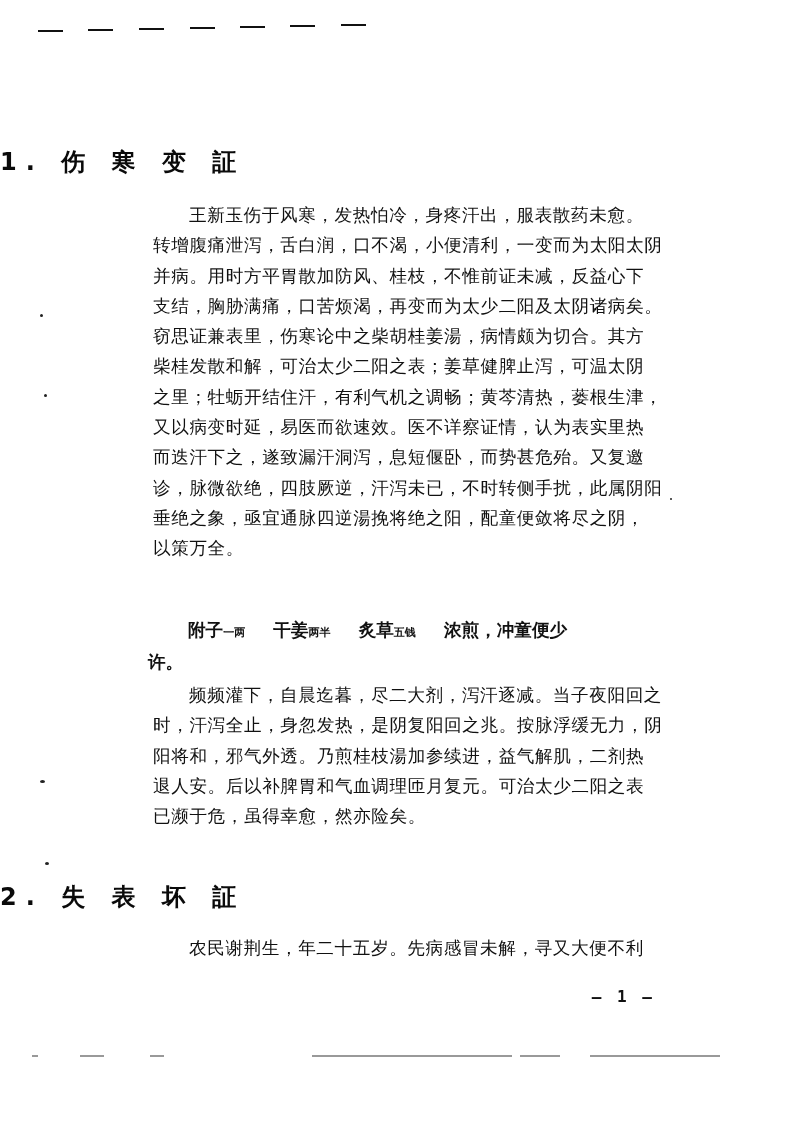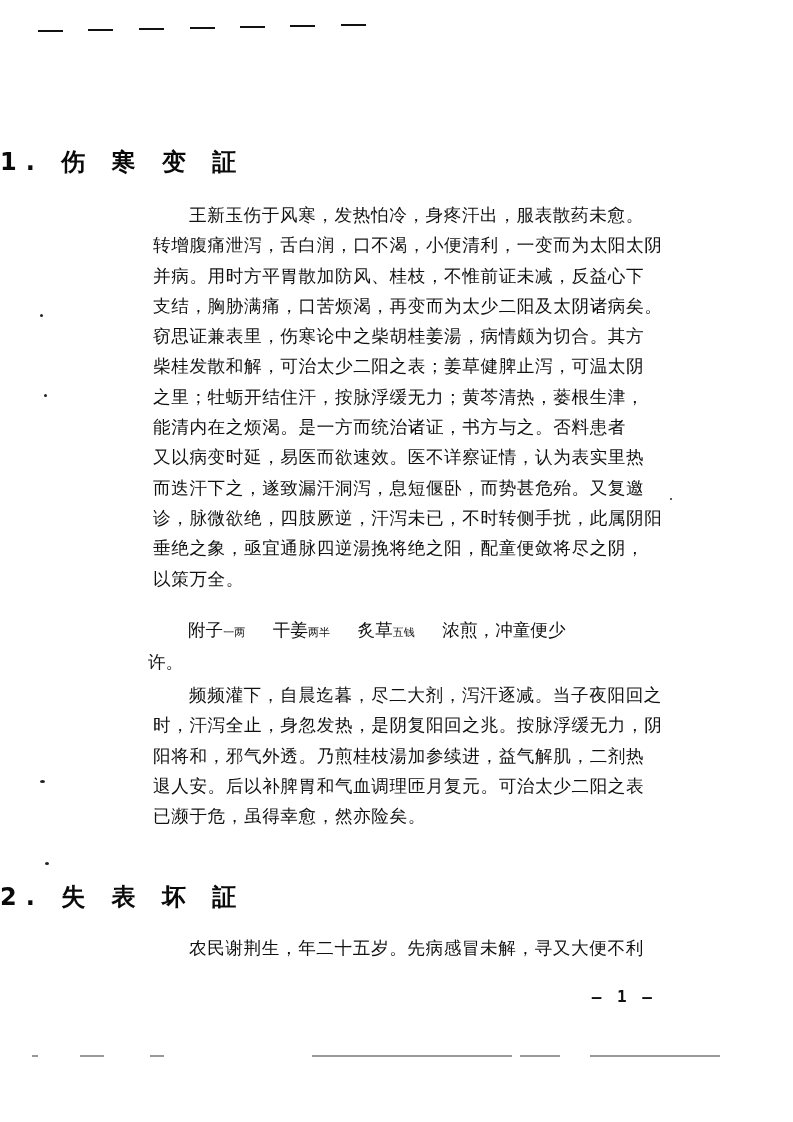--- a/index.html
+++ b/index.html
@@ -7,21 +7,21 @@
          font-family: "DejaVu Serif", "Liberation Serif", serif; color: #111; }
   .top-dashes { position: absolute; top: 22px; left: 38px; width: 330px; height: 12px; }
   .top-dash { position: absolute; height: 2px; width: 25px; background: #111; }
   .heading { position: absolute; left: 0; width: 793px; text-align: left;
              font-family: "DejaVu Sans", "Liberation Sans", sans-serif; font-weight: bold;
              font-size: 24px; letter-spacing: 9px; color: #0a0a0a; }
   .para { position: absolute; left: 105px; width: 570px; font-size: 17.6px; line-height: 30.3px;
           letter-spacing: 0.6px; text-align: justify; }
   .line { display: block; white-space: nowrap; margin-left: 48px; }
   .indent { padding-left: 36px; }
-  .rx { position: absolute; left: 188px; font-size: 17.6px; white-space: nowrap; }
+  .rx { position: absolute; left: 188px; font-size: 17.6px; white-space: nowrap; font-weight: bold; }
   .rx .amt { font-size: 11px; margin-right: 22px; }
   .page-num { position: absolute; top: 987px; right: 138px; font-family: "DejaVu Sans Mono", monospace;
               font-weight: bold; font-size: 16px; letter-spacing: 3px; }
   .speck { position: absolute; background: #222; border-radius: 50%; }
   .bottom-noise { position: absolute; top: 1055px; height: 2px; background: #999; }
 </style>
 </head>
 <body>
 
 <div class="top-dashes">
@@ -36,22 +36,21 @@
 
 <div class="heading" style="top:146px">1. 伤 寒 变 証</div>
 
 <div class="para" style="top:200px">
   <span class="line indent">王新玉伤于风寒，发热怕冷，身疼汗出，服表散药未愈。</span>
   <span class="line">转增腹痛泄泻，舌白润，口不渴，小便清利，一变而为太阳太阴</span>
   <span class="line">并病。用时方平胃散加防风、桂枝，不惟前证未减，反益心下</span>
   <span class="line">支结，胸胁满痛，口苦烦渴，再变而为太少二阳及太阴诸病矣。</span>
   <span class="line">窃思证兼表里，伤寒论中之柴胡桂姜湯，病情颇为切合。其方</span>
   <span class="line">柴桂发散和解，可治太少二阳之表；姜草健脾止泻，可温太阴</span>
-  <span class="line">之里；牡蛎开结住汗，按脉浮缓无力；黄芩清热，蒌根生津，</span>
-  <span class="line">能清内在之烦渴。是一方而统治诸证，书方与之。否料患者</span>
+  <span class="line">之里；牡蛎开结住汗，有利气机之调畅；黄芩清热，蒌根生津，</span>
   <span class="line">又以病变时延，易医而欲速效。医不详察证情，认为表实里热</span>
   <span class="line">而迭汗下之，遂致漏汗洞泻，息短偃卧，而势甚危殆。又复邀</span>
   <span class="line">诊，脉微欲绝，四肢厥逆，汗泻未已，不时转侧手扰，此属阴阳</span>
   <span class="line">垂绝之象，亟宜通脉四逆湯挽将绝之阳，配童便敛将尽之阴，</span>
   <span class="line">以策万全。</span>
 </div>
 
 <div class="rx" style="top:618px">
   <span>附子</span><span class="amt">一两</span>
   <span>干姜</span><span class="amt">两半</span>

